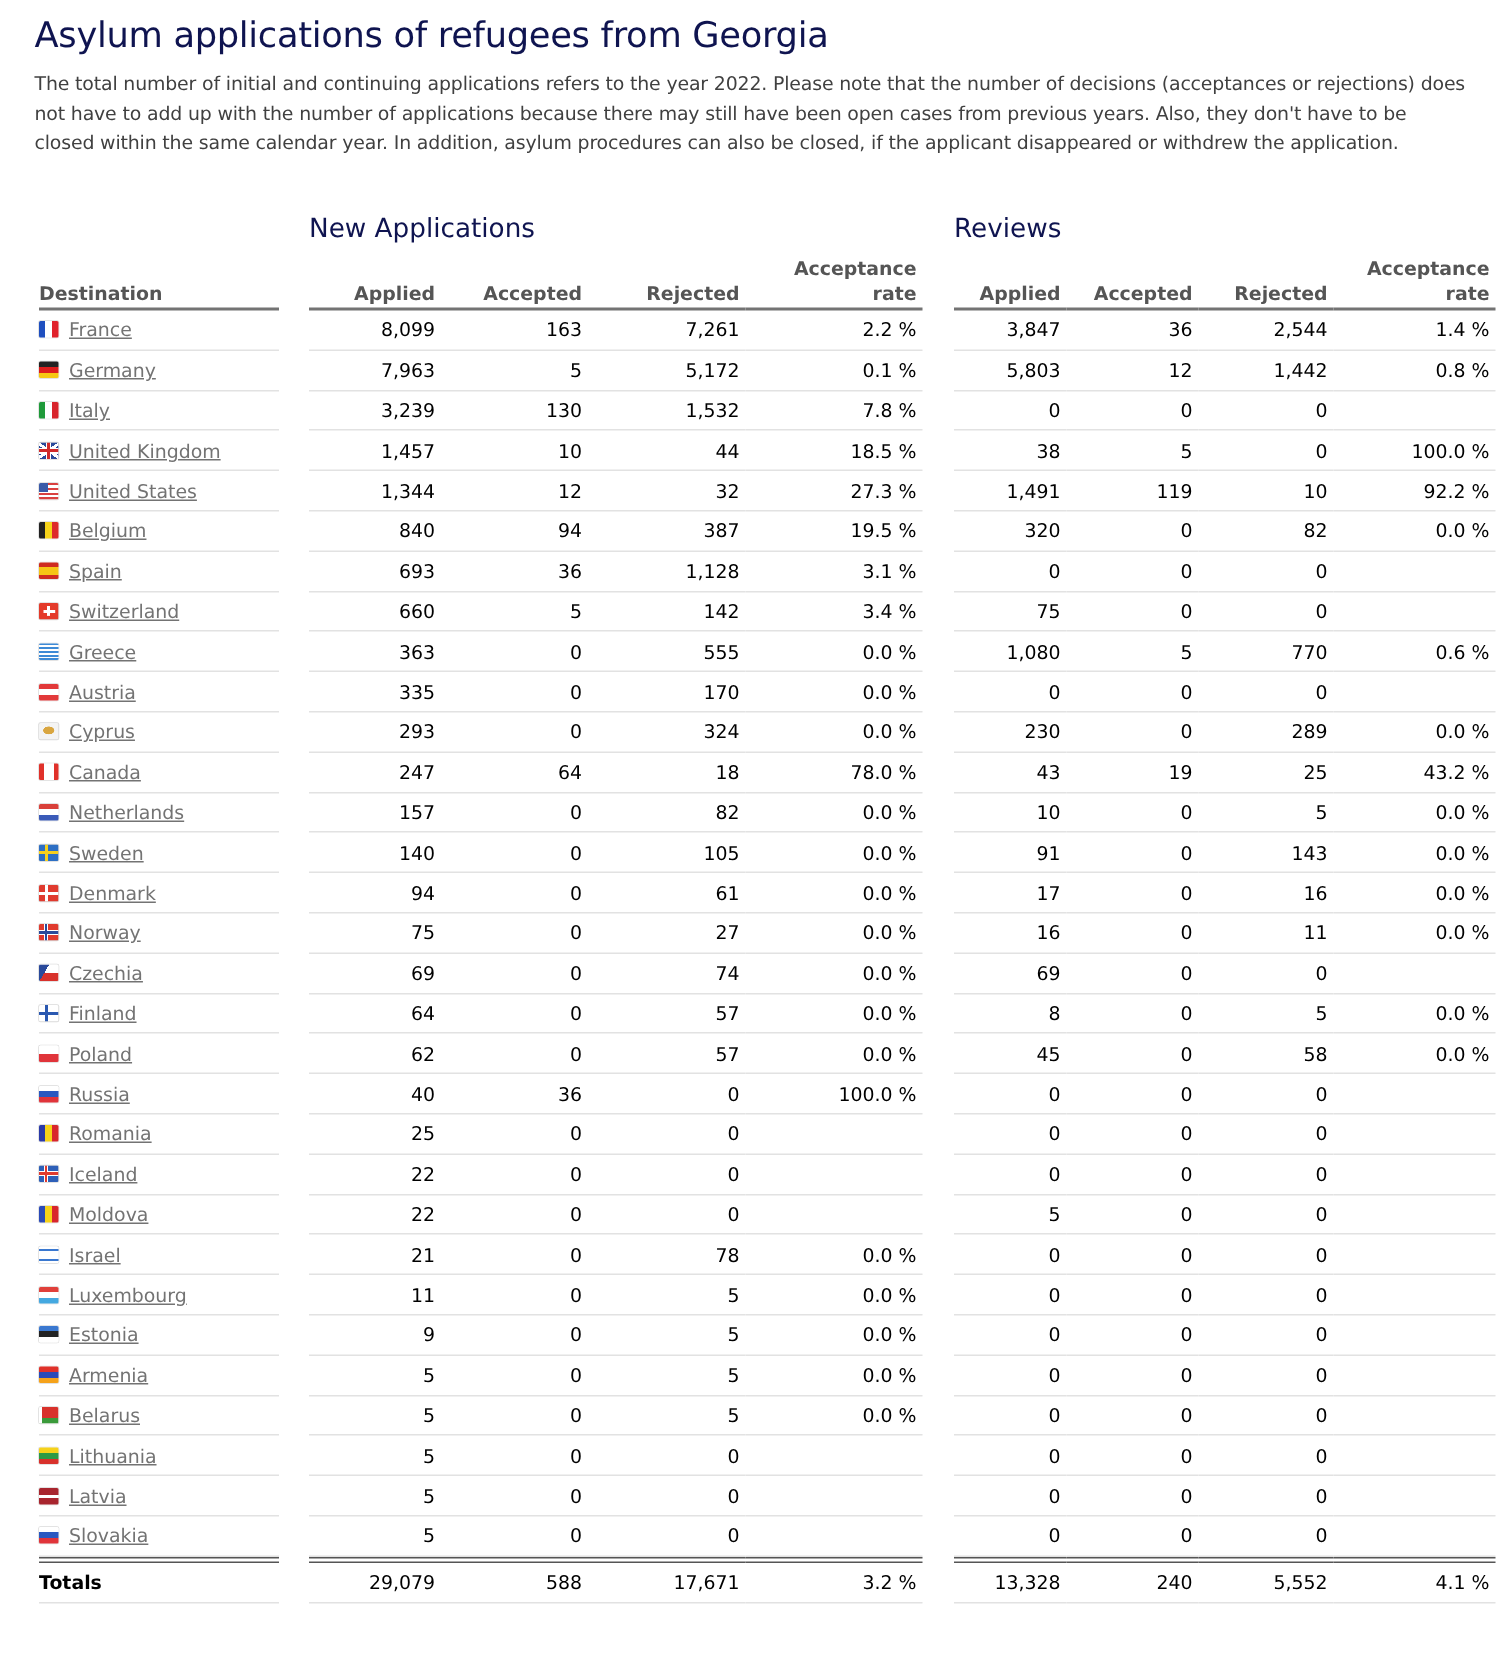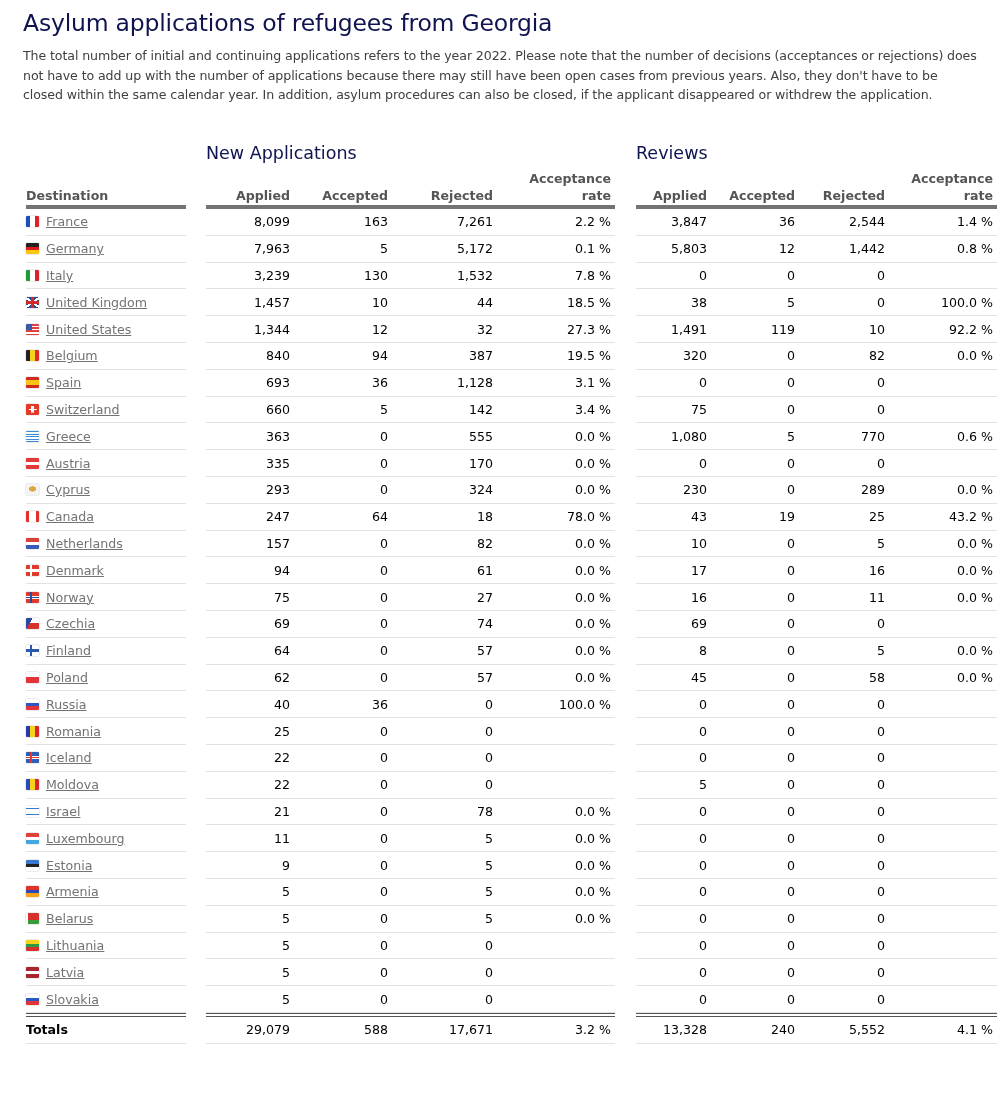--- a/index.html
+++ b/index.html
@@ -25,21 +25,21 @@
     font-size: 12.6px;
   }
   .grp {
     font-size: 17.5px; font-weight: normal; color: #0f1450;
     text-align: left; padding: 0 0 0 0; height: 28px; vertical-align: top;
   }
   th.col {
     font-size: 12.6px; font-weight: bold; color: #555;
     vertical-align: bottom; line-height: 16.5px;
     padding: 0 4px 1px 4px;
-    border-bottom: 4px solid #737373;
+    border-bottom: 2px solid #737373;
   }
   th.col.dest { text-align: left; padding-left: 0; }
   th.col.num { text-align: right; }
   td {
     height: 25.8px; padding: 0 4px; vertical-align: middle;
     border-bottom: 1.2px solid #e2e2e2;
   }
   td.num { text-align: right; }
   td.dest { padding-left: 0; white-space: nowrap; }
   td.gap, th.gap { border-bottom: none; width: 20px; padding: 0; }
@@ -261,20 +261,33 @@
           <td class="num">0</td>
           <td class="num">82</td>
           <td class="num">0.0 %</td>
           <td class="gap2"></td>
           <td class="num">10</td>
           <td class="num">0</td>
           <td class="num">5</td>
           <td class="num">0.0 %</td>
         </tr>
         <tr>
+          <td class="dest"><span class="flag" style="background: linear-gradient(90deg, transparent 0px, transparent 30%, rgb(246, 207, 28) 30%, rgb(246, 207, 28) 45%, transparent 45%), linear-gradient(transparent 0px, transparent 40%, rgb(246, 207, 28) 40%, rgb(246, 207, 28) 60%, transparent 60%), rgb(45, 111, 196);"></span><a href="#" class="country">Sweden</a></td>
+          <td class="gap"></td>
+          <td class="num">140</td>
+          <td class="num">0</td>
+          <td class="num">105</td>
+          <td class="num">0.0 %</td>
+          <td class="gap2"></td>
+          <td class="num">91</td>
+          <td class="num">0</td>
+          <td class="num">143</td>
+          <td class="num">0.0 %</td>
+        </tr>
+        <tr>
           <td class="dest"><span class="flag" style="background: linear-gradient(90deg, transparent 0px, transparent 30%, rgb(255, 255, 255) 30%, rgb(255, 255, 255) 45%, transparent 45%), linear-gradient(transparent 0px, transparent 40%, rgb(255, 255, 255) 40%, rgb(255, 255, 255) 60%, transparent 60%), rgb(224, 58, 46);"></span><a href="#" class="country">Denmark</a></td>
           <td class="gap"></td>
           <td class="num">94</td>
           <td class="num">0</td>
           <td class="num">61</td>
           <td class="num">0.0 %</td>
           <td class="gap2"></td>
           <td class="num">17</td>
           <td class="num">0</td>
           <td class="num">16</td>

